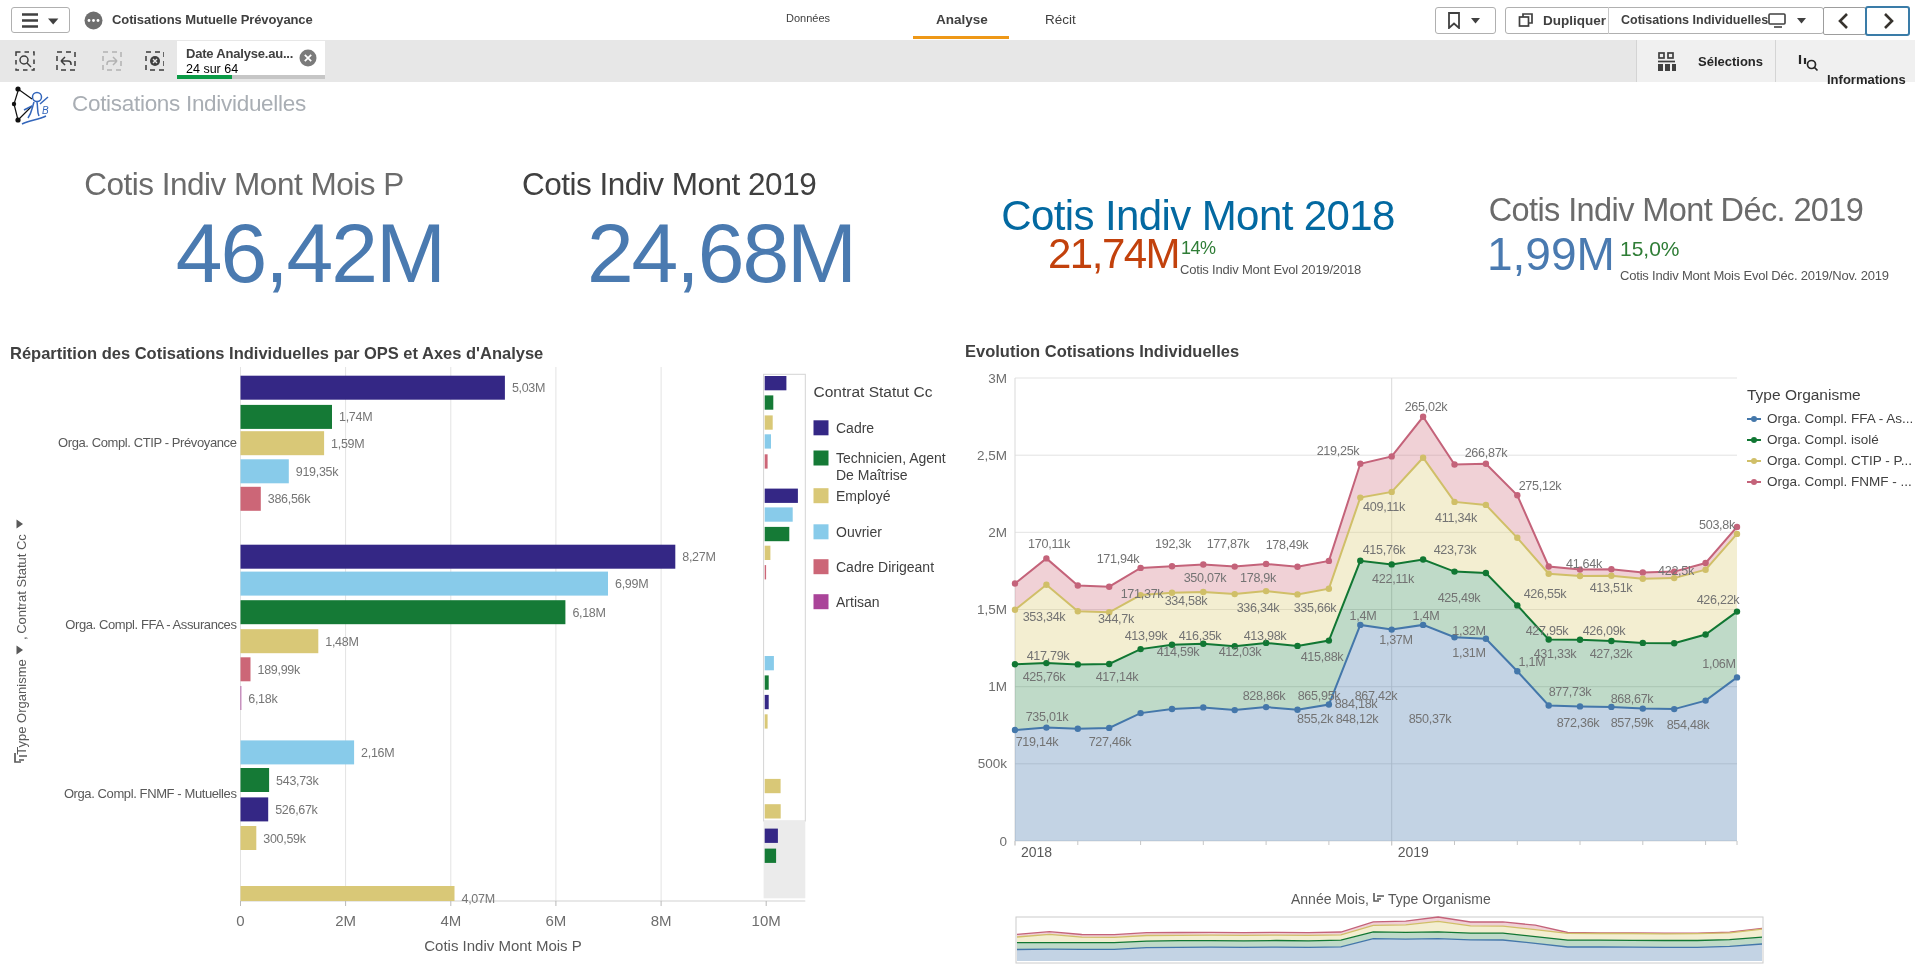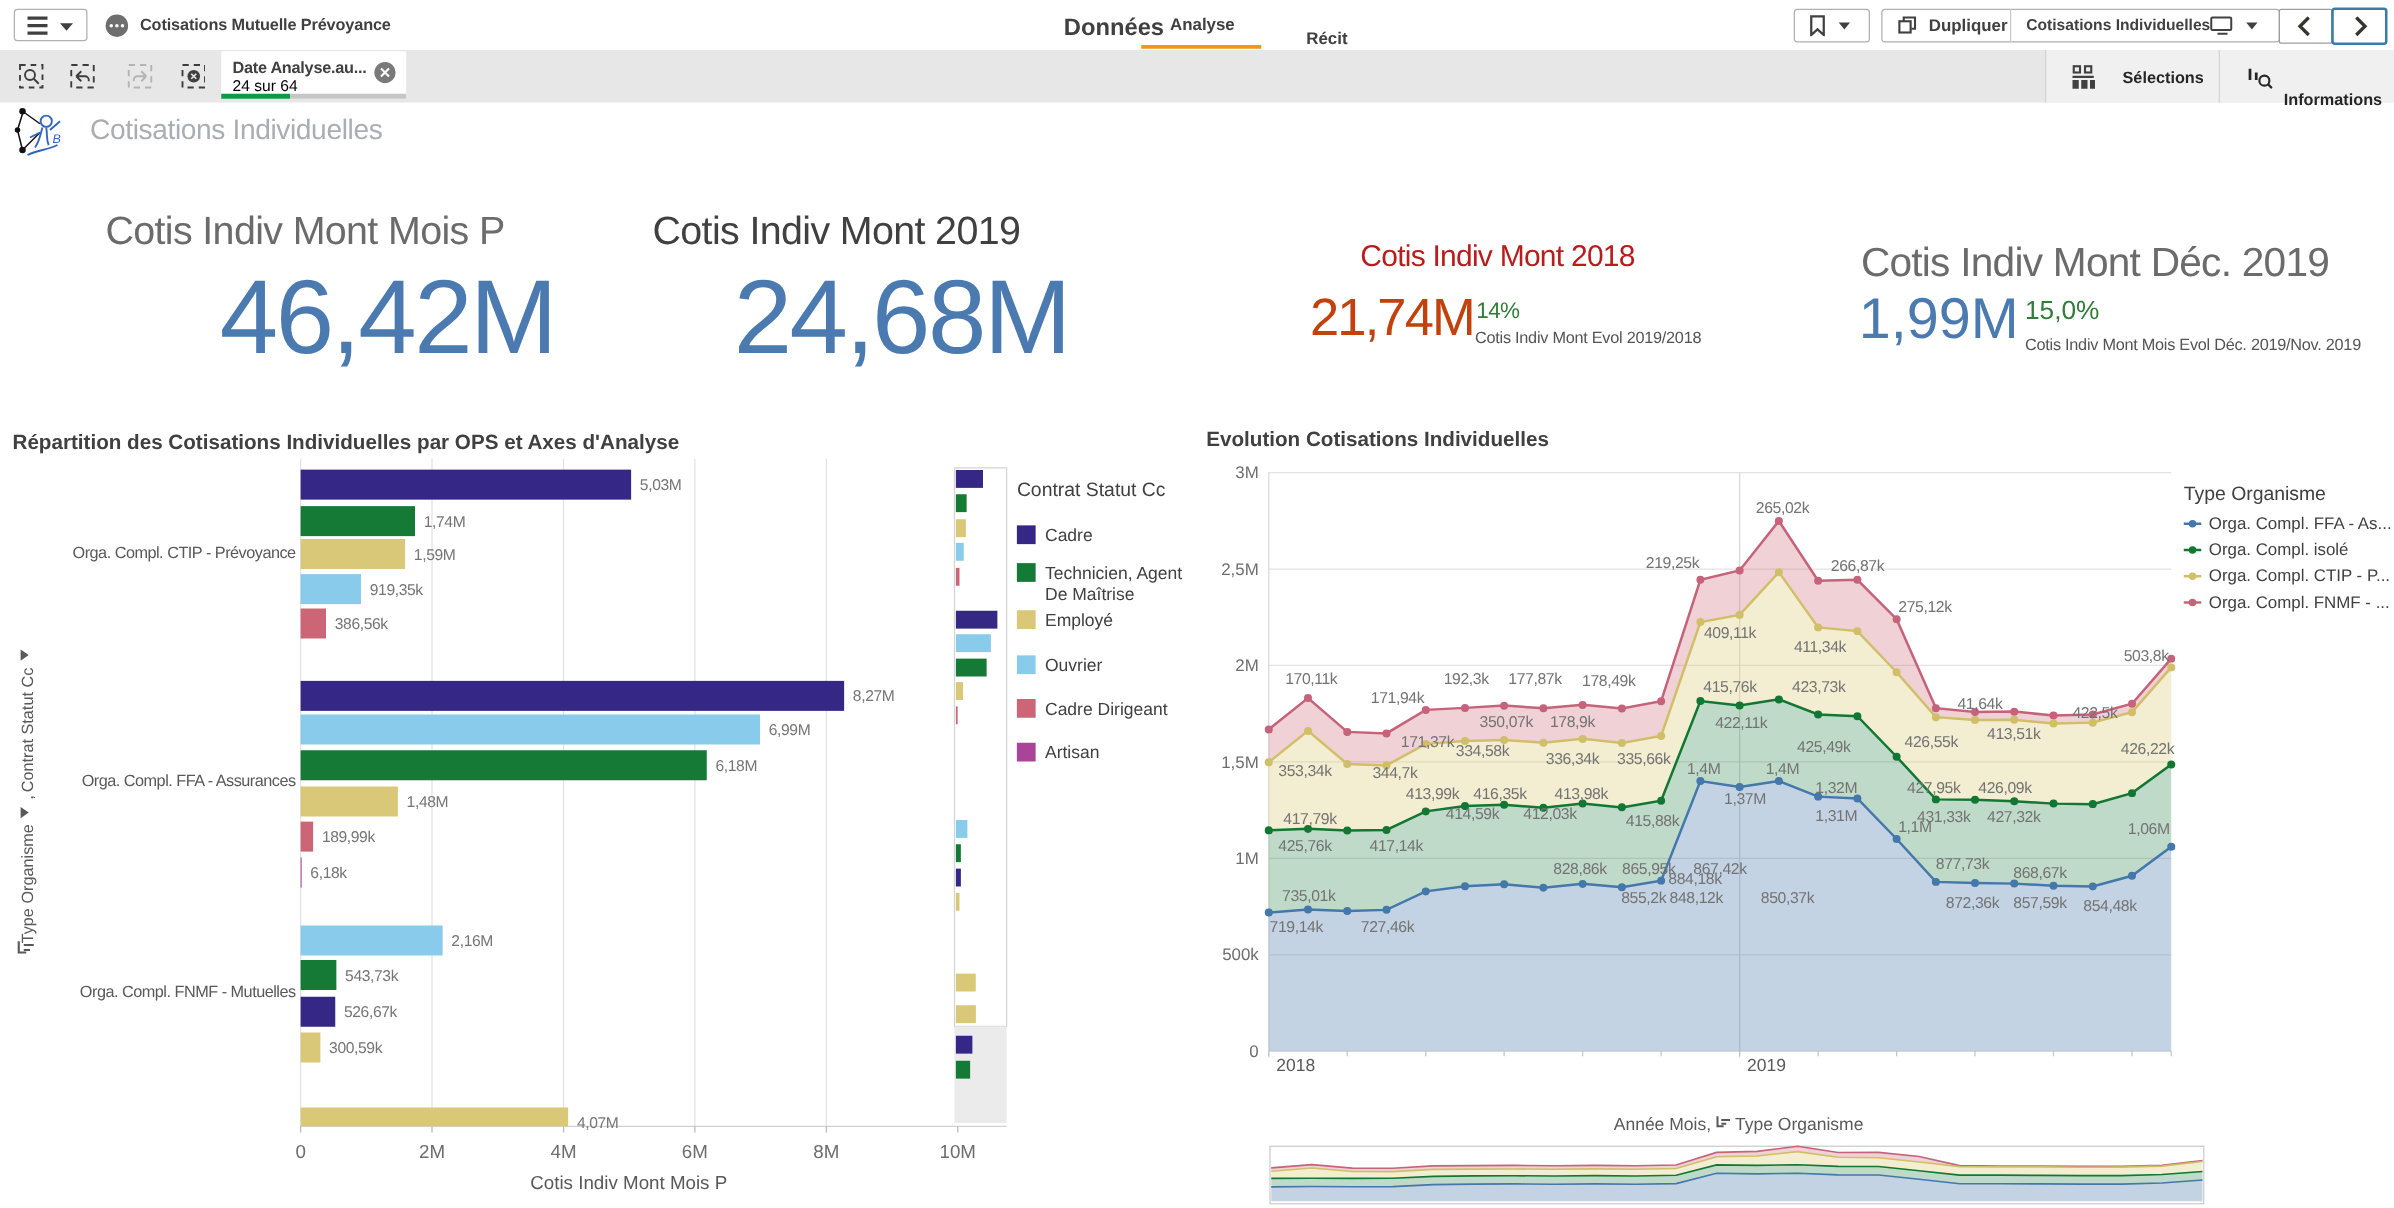--- a/index.html
+++ b/index.html
@@ -13,23 +13,23 @@
 <path d="M2 2.5 h16 M2 8.5 h16 M2 14.5 h16" stroke="#404040" stroke-width="2.6"></path>
 <path d="M28 6.5 l5.2 6 5.2 -6 z" fill="#404040"></path>
 </svg>
 <svg class="abs" style="left:84px;top:11px" width="19" height="19" viewBox="0 0 19 19">
 <circle cx="9.5" cy="9.5" r="9" fill="#6e6e6e"></circle>
 <circle cx="5" cy="9.5" r="1.4" fill="#fff"></circle>
     <circle cx="9.5" cy="9.5" r="1.4" fill="#fff"></circle>
     <circle cx="14" cy="9.5" r="1.4" fill="#fff"></circle>
 </svg>
 <div class="abs" style="left:112px;top:12px;font-size:13px;letter-spacing:-0.1px;font-weight:bold;color:#404040">Cotisations Mutuelle Prévoyance</div>
-<div class="abs" style="left:851px;top:12px;font-size:19px;font-weight:bold;color:#404040">Données</div>
+<div class="abs" style="left:786px;top:12px;font-size:11px;font-weight:normal;color:#404040">Données</div>
 <div class="abs" style="left:936px;top:12px;font-size:13.5px;font-weight:bold;color:#404040">Analyse</div>
-<div class="abs" style="left:1045px;top:23px;font-size:13.5px;font-weight:bold;color:#404040">Récit</div>
+<div class="abs" style="left:1045px;top:12px;font-size:13.5px;font-weight:normal;color:#404040">Récit</div>
 <div class="abs" style="left:913px;top:36px;width:96px;height:3px;background:#ee9817"></div>
 
 <div class="abs" style="left:1435px;top:7px;width:61px;height:27px;border:1px solid #b0b0b0;border-radius:3px;background:#fff"></div>
 <svg class="abs" style="left:1447px;top:12px" width="40" height="17" viewBox="0 0 40 17">
 <path d="M2 1 h10 v15 l-5 -4.5 -5 4.5 z" fill="none" stroke="#404040" stroke-width="1.8"></path>
 <path d="M24 6 l4.5 5.5 4.5 -5.5 z" fill="#404040"></path>
 </svg>
 
 <div class="abs" style="left:1505px;top:7px;width:319px;height:27px;border:1px solid #b0b0b0;border-radius:3px;background:#fff"></div>
 <div class="abs" style="left:1608px;top:7px;width:1px;height:27px;background:#c9c9c9"></div>
@@ -116,21 +116,21 @@
 <path d="M12 40 c8 -4 16 -4 24 -8"></path>
 </g>
 <text x="32" y="30" font-size="10" fill="#3366bb" font-style="italic">B</text>
 </svg>
 <div class="abs" style="left:72px;top:91px;font-size:22.5px;letter-spacing:-0.3px;color:#a9aeb4">Cotisations Individuelles</div>
 
 <div class="abs" style="left:44px;top:166px;width:400px;text-align:center;font-size:31.5px;letter-spacing:-0.5px;color:#6b6b6b">Cotis Indiv Mont Mois P</div>
 <div class="abs" style="left:44px;top:205px;width:400px;text-align:right;font-size:84px;letter-spacing:-2px;color:#4a7ab0">46,42M</div>
 <div class="abs" style="left:522px;top:166px;width:400px;text-align:left;font-size:31.5px;letter-spacing:-0.5px;color:#404040">Cotis Indiv Mont 2019</div>
 <div class="abs" style="left:521px;top:205px;width:400px;text-align:center;font-size:84px;letter-spacing:-2px;color:#4a7ab0">24,68M</div>
-<div class="abs" style="left:998px;top:192px;width:400px;text-align:center;font-size:24px;letter-spacing:-0.6px;color:#b91c1c">Cotis Indiv Mont 2018</div>
+<div class="abs" style="left:998px;top:192px;width:400px;text-align:center;font-size:42px;letter-spacing:-0.6px;color:#0369a1">Cotis Indiv Mont 2018</div>
 <div class="abs" style="left:1048px;top:230px;font-size:42px;letter-spacing:-1.5px;color:#c2410c">21,74M</div>
 <div class="abs" style="left:1181px;top:238px;font-size:18px;letter-spacing:-0.5px;color:#2f7d36">14%</div>
 <div class="abs" style="left:1180px;top:262px;font-size:13px;letter-spacing:-0.2px;color:#545454">Cotis Indiv Mont Evol 2019/2018</div>
 <div class="abs" style="left:1476px;top:192px;width:400px;text-align:center;font-size:32.5px;letter-spacing:-0.6px;color:#6b6b6b">Cotis Indiv Mont Déc. 2019</div>
 <div class="abs" style="left:1487px;top:227px;font-size:46px;color:#4a7ab0">1,99M</div>
 <div class="abs" style="left:1620px;top:237px;font-size:21px;color:#2f7d36">15,0%</div>
 <div class="abs" style="left:1620px;top:268px;font-size:13px;letter-spacing:-0.2px;color:#545454">Cotis Indiv Mont Mois Evol Déc. 2019/Nov. 2019</div>
 <svg width="960" height="626" viewBox="0 0 960 626" style="position:absolute;left:0px;top:340px">
 <text x="10" y="19" font-size="16.5" font-weight="bold" fill="#404040">Répartition des Cotisations Individuelles par OPS et Axes d'Analyse</text>
 <line x1="240.5" y1="27" x2="240.5" y2="561" stroke="#e3e3e3" stroke-width="1"></line>

